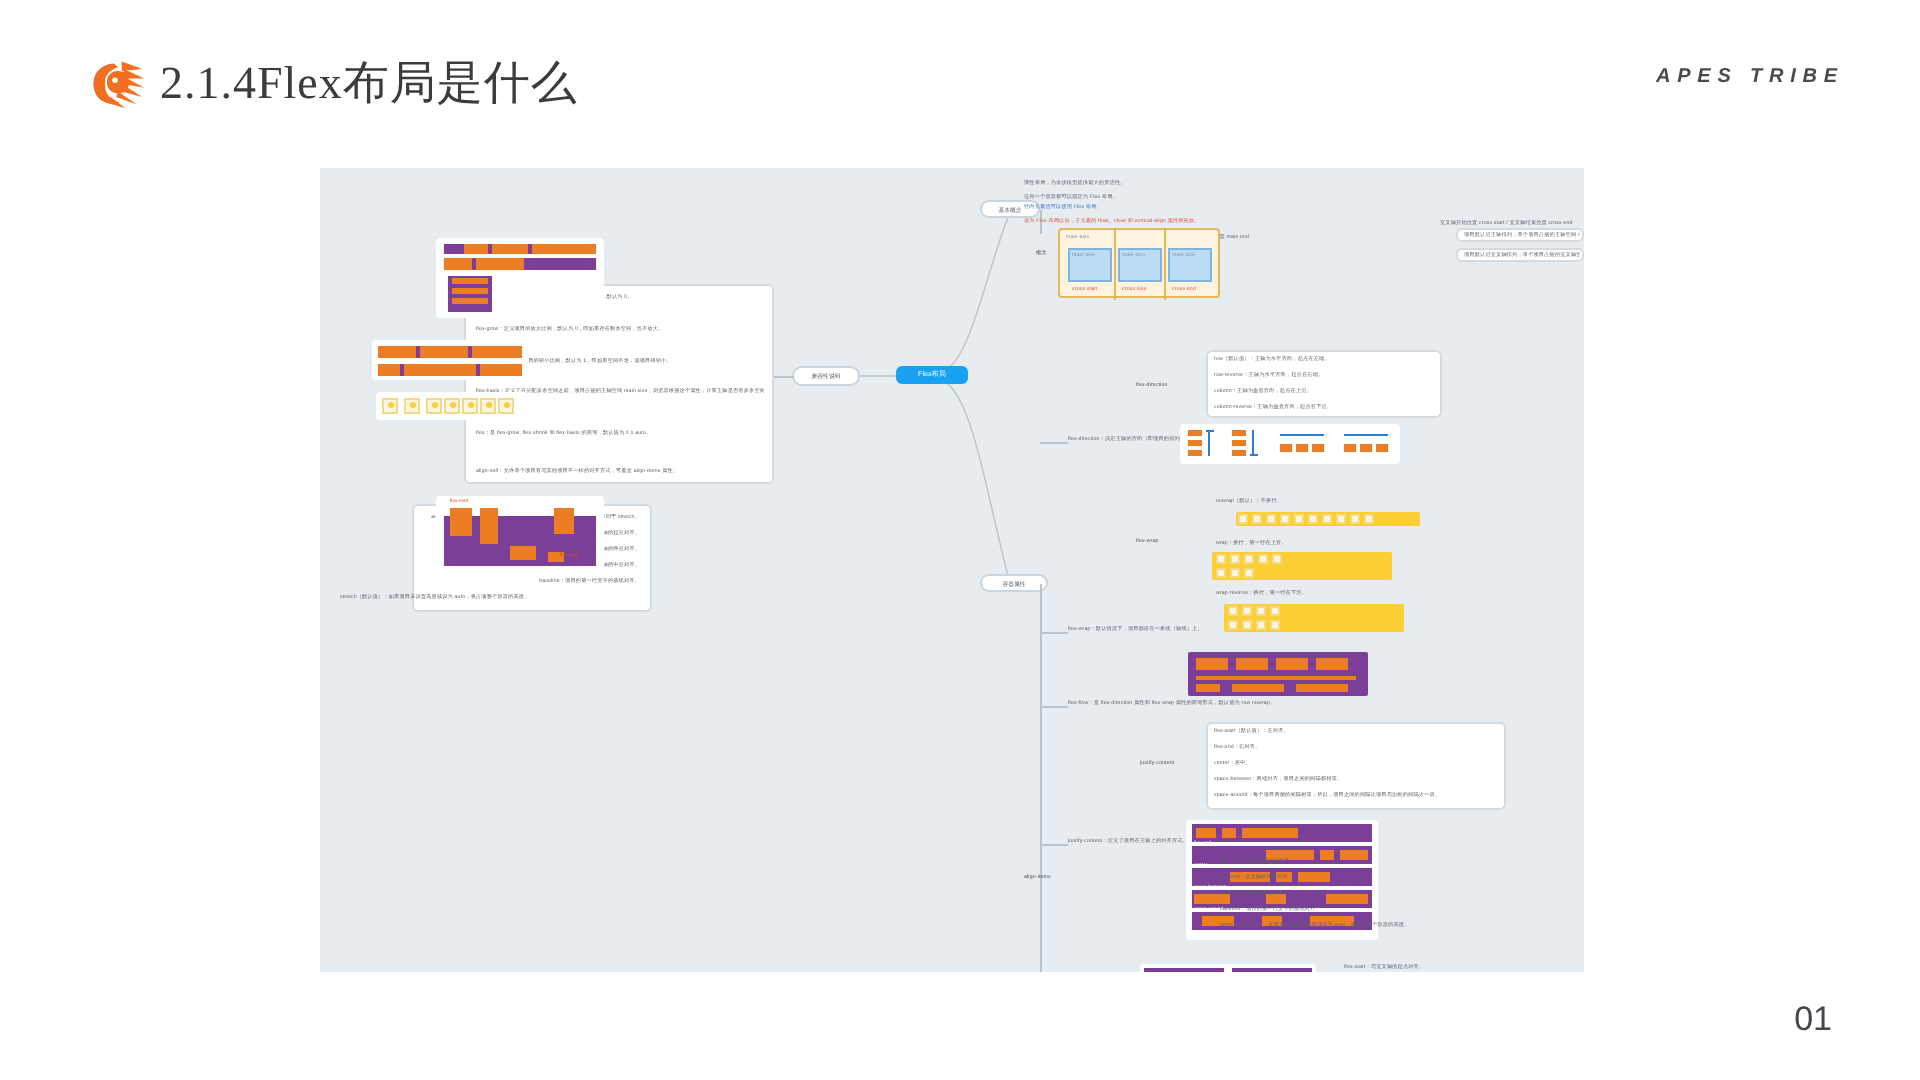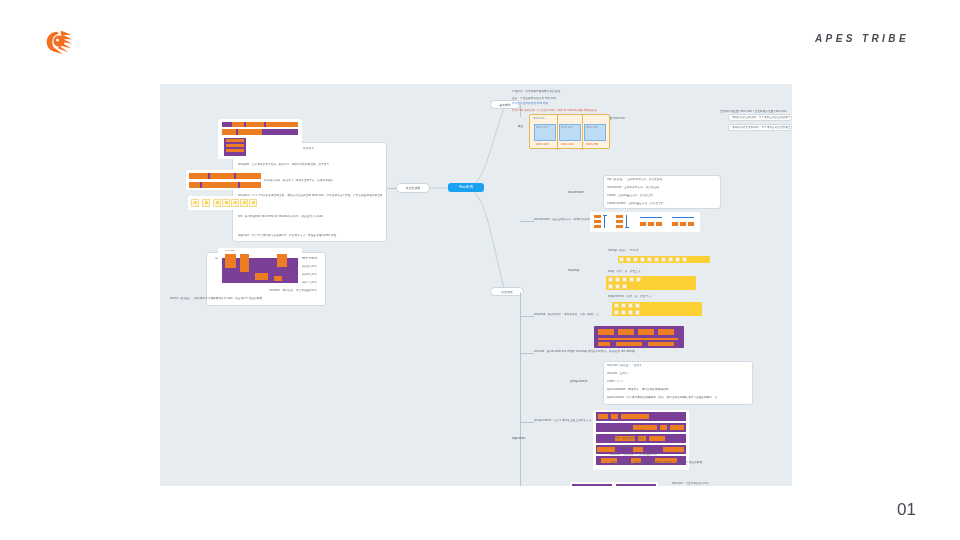--- a/index.html
+++ b/index.html
@@ -26,21 +26,21 @@
     position: absolute;
     left: 80px; top: 26px;
     font-family: "Liberation Serif", serif;
     font-size: 23px;
     color: #3c3c3c;
     letter-spacing: .5px;
     white-space: nowrap;
   }
   .brand {
     position: absolute;
-    right: 51px; top: 33px;
+    right: 38px; top: 33px;
     font-family: "Liberation Sans", sans-serif;
     font-size: 10px;
     font-style: italic;
     font-weight: 600;
     letter-spacing: 3.4px;
     color: #4a4a52;
     white-space: nowrap;
   }
   .page-number {
     position: absolute;
@@ -150,20 +150,21 @@
         <path d="M18 3 L29 7 L18 8 Z"></path>
         <path d="M19 7 L30 12 L19 12 Z"></path>
         <path d="M19 11 L30 17 L19 15 Z"></path>
         <path d="M18 15 L29 22 L18 19 Z"></path>
         <path d="M16 19 L26 26 L15 22 Z"></path>
         <path d="M12 22 L20 28 L10 25 Z"></path>
       </g>
     </svg>
   </div>
 
+  <div class="page-title">2.1.4Flex布局是什么</div>
   <div class="brand">APES TRIBE</div>
 </div>
 
 <div class="page-number">01</div>
 
 <div class="canvas">
 
   <svg class="curves" width="632" height="402">
     <g fill="none" stroke="#b9c4cc" stroke-width="0.7">
 

